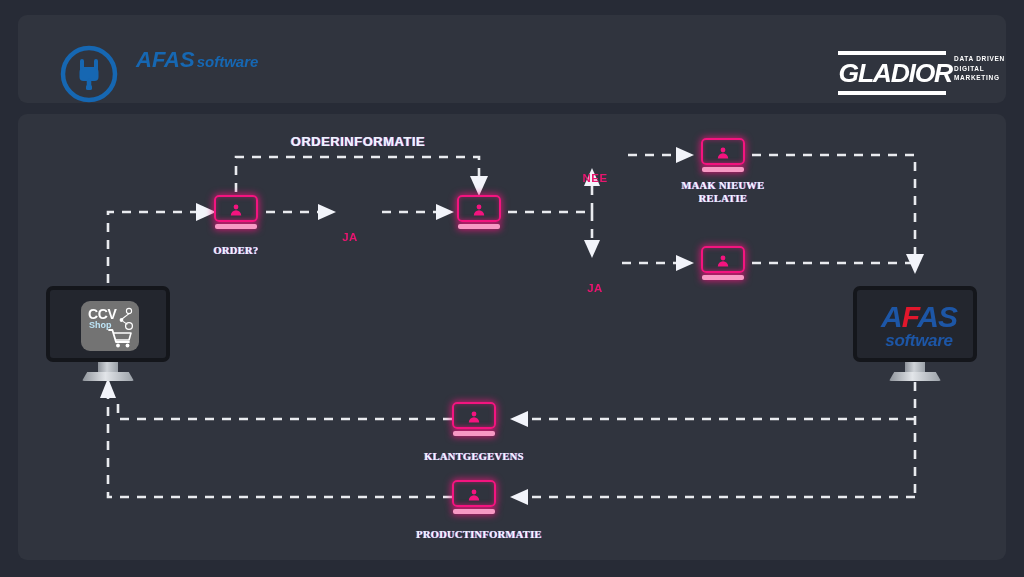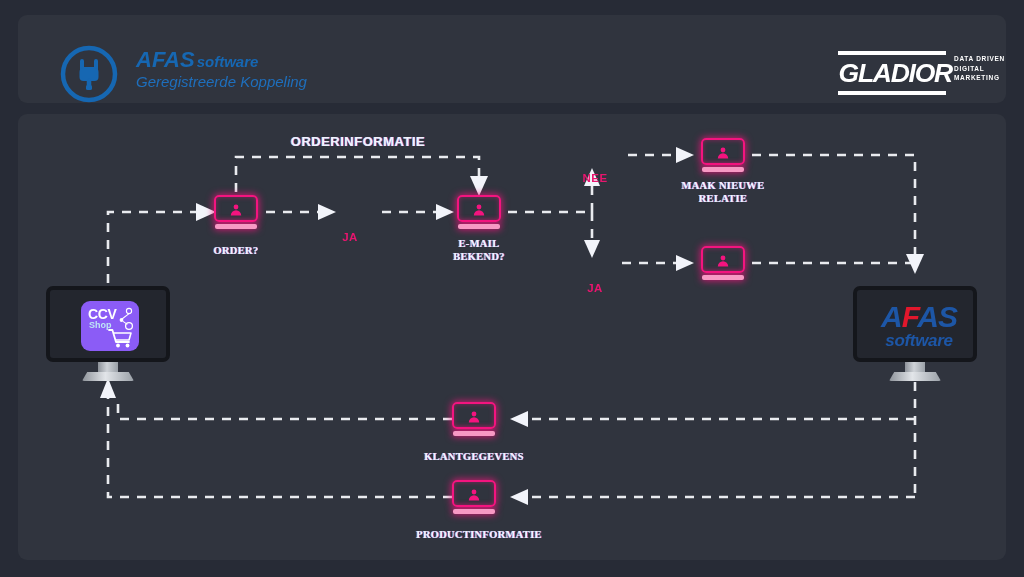--- a/index.html
+++ b/index.html
@@ -104,21 +104,21 @@
   .monitor .foot{
     position:absolute;left:36px;top:86px;width:52px;height:9px;
     background:linear-gradient(90deg,#8d9299,#e2e5e9 45%,#9aa0a7);
     border-radius:2px;
     clip-path:polygon(10% 0,90% 0,100% 100%,0 100%);
   }
 
   
   #ccv-tile{
     position:absolute;left:31px;top:11px;width:58px;height:50px;
-    background:#8b5cf6;border-radius:9px;
+    background:#737373;border-radius:9px;
   }
   #ccv-tile .ccv-txt{
     position:absolute;left:7px;top:5px;
     font-size:14px;font-weight:bold;color:#ffffff;letter-spacing:-.3px;
   }
   #ccv-tile .shop-txt{
     position:absolute;left:8px;top:19px;
     font-size:9px;font-weight:600;color:#bde4f6;
   }
 
@@ -153,21 +153,20 @@
       <svg id="plug-badge" viewBox="0 0 62 62">
         <circle cx="31" cy="31" r="26" fill="none" stroke="#1667b2" stroke-width="4.5"></circle>
         <path d="M24 18 v8 h14 v-8" fill="none" stroke="#1667b2" stroke-width="4" stroke-linecap="round"></path>
         <rect x="21.5" y="25" width="19" height="13" rx="4" fill="#1667b2"></rect>
         <path d="M31 38 v6" stroke="#1667b2" stroke-width="4.5" stroke-linecap="round"></path>
         <rect x="28" y="42" width="6" height="5" rx="1.6" fill="#1667b2"></rect>
       </svg>
       <div id="afas-word">
         <span class="afas-main">AFAS</span><span class="afas-sub">software</span>
       </div>
-      <div id="afas-tagline">Geregistreerde Koppeling</div>
     </div>
 
     <div id="gladior-logo">
       <div id="gl-bars">
         <div class="gl-bar top"></div>
         <div class="gl-bar bot"></div>
         <div id="gl-word">GLADIOR</div>
       </div>
       <div id="gl-tag">
         <div>DATA DRIVEN</div>
@@ -270,22 +269,20 @@
 
   <div class="node" style="left:457px;top:195px;">
     <div class="screen">
       <svg class="person" viewBox="0 0 14 14">
         <circle cx="7" cy="4" r="2.4" fill="#f4147f"></circle>
         <path d="M1.8 12.4 a5.2 5.2 0 0 1 10.4 0 z" fill="#f4147f"></path>
       </svg>
     </div>
     <div class="base"></div>
   </div>
-  <div class="node-label" style="left:409px;top:237px;width:140px;">E-MAIL
-BEKEND?</div>
 
   <div class="node" style="left:701px;top:138px;">
     <div class="screen">
       <svg class="person" viewBox="0 0 14 14">
         <circle cx="7" cy="4" r="2.4" fill="#f4147f"></circle>
         <path d="M1.8 12.4 a5.2 5.2 0 0 1 10.4 0 z" fill="#f4147f"></path>
       </svg>
     </div>
     <div class="base"></div>
   </div>

